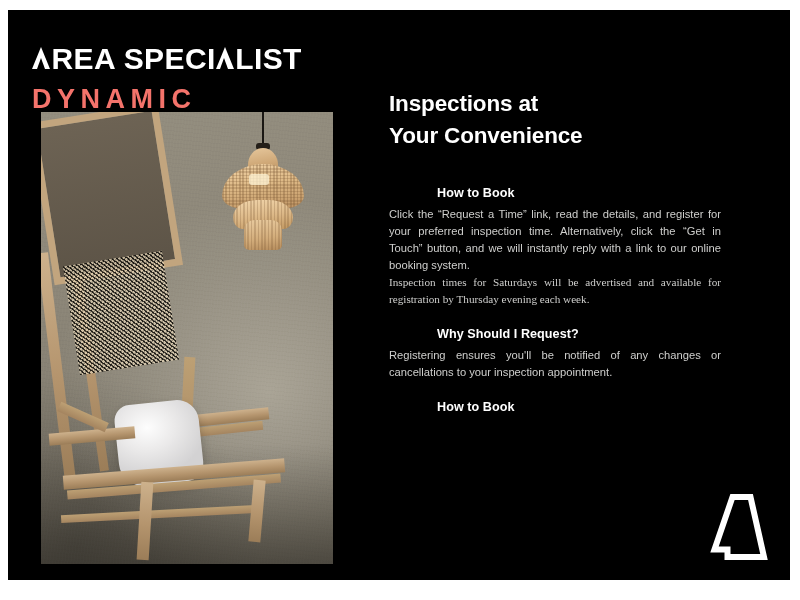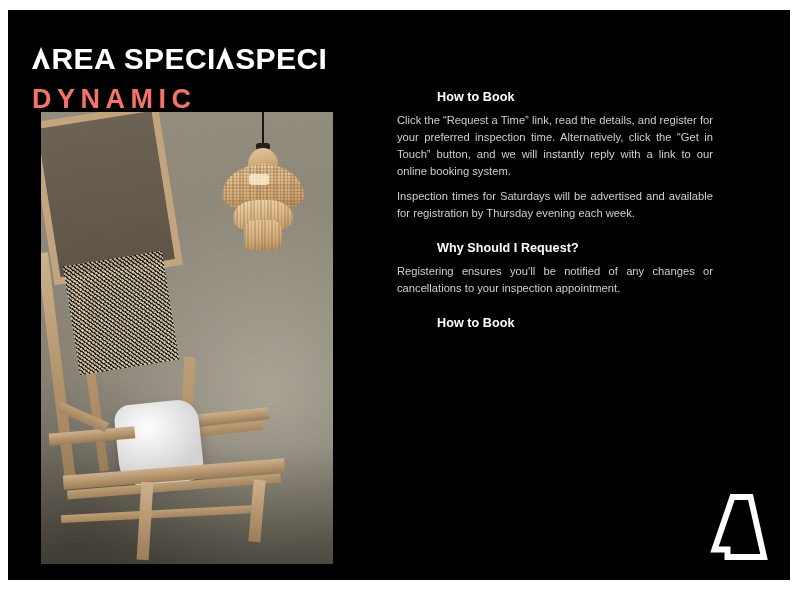--- a/index.html
+++ b/index.html
@@ -299,41 +299,41 @@
     color: #ffffff;
     letter-spacing: 0.05px;
     margin: 2px 0 6px 0;
     padding-left: 48px;
   }
   .sec-body {
     font-size: 11.2px;
     color: #cfcfcd;
     line-height: 1.52;
     text-align: justify;
-    margin: 8px;
-  }
-  .sec-body + .sec-body { margin-top: 0; }
+    margin: 0;
+  }
+  .sec-body + .sec-body { margin-top: 0; font-family: Liberation Serif, serif; }
 
   
   .mark {
     position: absolute;
     right: 22px;
     bottom: 16px;
     width: 66px;
     height: 70px;
   }
 </style>
 </head>
 <body>
 
 <div class="page">
   <div class="slide">
 
     <div class="brand">
-      <span class="brand-line1"><span class="tri"></span><span>REA SPECI</span><span class="tri"></span><span>SPECI</span></span>
+      <span class="brand-line1"><span class="tri"></span><span>REA SPECI</span><span class="tri"></span><span>LIST</span></span>
       <span class="brand-line2">DYNAMIC</span>
     </div>
 
     <div class="photo">
       <div class="photo-scene"></div>
       <div class="photo-grain"></div>
       <div class="photo-floor"></div>
 
       <div class="lamp">
         <div class="lamp-cord"></div>
@@ -358,20 +358,24 @@
         <div class="wood-d chair-brace"></div>
         <div class="wood chair-seat"></div>
         <div class="wood-d chair-seat-front"></div>
         <div class="wood-d chair-stretcher"></div>
         <div class="wood chair-legFrontL"></div>
         <div class="wood chair-legFrontR"></div>
       </div>
     </div>
 
     <div class="content">
+      <h1 class="title">
+        <span>Inspections at</span>
+        <span>Your Convenience</span>
+      </h1>
 
       <div class="section">
         <h2 class="sec-head">How to Book</h2>
         <p class="sec-body">Click the “Request a Time” link, read the details, and register for your preferred inspection time. Alternatively, click the “Get in Touch” button, and we will instantly reply with a link to our online booking system.</p>
         <p class="sec-body">Inspection times for Saturdays will be advertised and available for registration by Thursday evening each week.</p>
       </div>
 
       <div class="section">
         <h2 class="sec-head">Why Should I Request?</h2>
         <p class="sec-body">Registering ensures you'll be notified of any changes or cancellations to your inspection appointment.</p>

